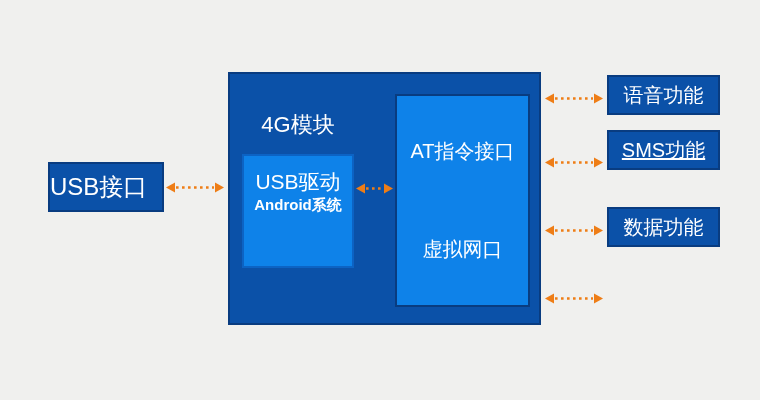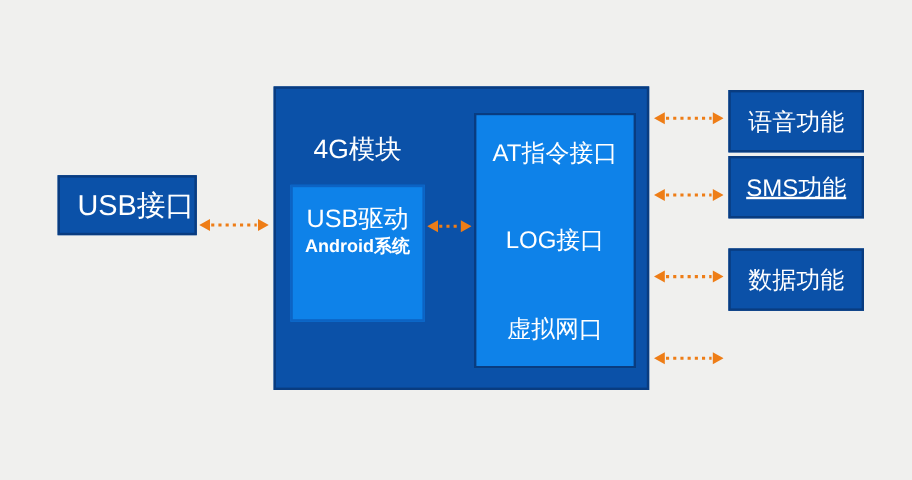--- a/index.html
+++ b/index.html
@@ -21,22 +21,22 @@
   .dark-box {
     background: #0b51a8;
     border: 2px solid #093c80;
   }
   
   .light-box {
     background: #0e82e9;
   }
 
   .usb-port {
-    left: 48px; top: 146px; width: 116px; height: 50px;
-    display: flex; align-items: center; justify-content: flex-end;
+    left: 48px; top: 162px; width: 116px; height: 50px;
+    display: flex; align-items: center; justify-content: flex-start;
     font-size: 24px;
   }
 
   .main-box {
     left: 228px; top: 72px; width: 313px; height: 253px; padding-left: 20px;
   }
 
   .module-title {
     left: 12px; top: 36px; width: 112px;
     text-align: center;
@@ -72,21 +72,21 @@
     flex-direction: column;
     justify-content: space-evenly;
     align-items: center;
     font-size: 20px;
     padding: 4px 0;
     gap: 33px;
   }
   .iface-line { white-space: nowrap; }
 
   .func-box {
-    left: 607px; width: 113px; height: 52px;
+    left: 607px; width: 113px; height: 40px;
     display: flex; align-items: center; justify-content: center;
     font-size: 20px;
     white-space: nowrap;
   }
 
   .arrow {
     height: 13px;
     line-height: 0;
   }
 </style>
@@ -115,21 +115,20 @@
     </div>
 
     <div class="abs arrow" style="left:126px; top:108px; width:37px;"><svg width="37" height="13" viewBox="0 0 37 13" xmlns="http://www.w3.org/2000/svg">
           <polygon points="0,6.5 9,1.5 9,11.5" fill="#ee7d16"></polygon>
           <polygon points="37,6.5 28,1.5 28,11.5" fill="#ee7d16"></polygon>
           <line x1="10" y1="6.5" x2="27" y2="6.5" stroke="#ee7d16" stroke-width="2.6" stroke-dasharray="2.6 3.4"></line>
         </svg></div>
 
     <div class="abs light-box interfaces-box">
       <div class="iface-line">AT指令接口</div>
-      <div class="iface-line">LOG接口</div>
       <div class="iface-line">虚拟网口</div>
     </div>
   </div>
 
   <div class="abs arrow" style="left:545px; top:92px;  width:58px;"><svg width="58" height="13" viewBox="0 0 58 13" xmlns="http://www.w3.org/2000/svg">
         <polygon points="0,6.5 9,1.5 9,11.5" fill="#ee7d16"></polygon>
         <polygon points="58,6.5 49,1.5 49,11.5" fill="#ee7d16"></polygon>
         <line x1="10" y1="6.5" x2="48" y2="6.5" stroke="#ee7d16" stroke-width="2.6" stroke-dasharray="2.6 3.4"></line>
       </svg></div>
   <div class="abs arrow" style="left:545px; top:156px; width:58px;"><svg width="58" height="13" viewBox="0 0 58 13" xmlns="http://www.w3.org/2000/svg">

